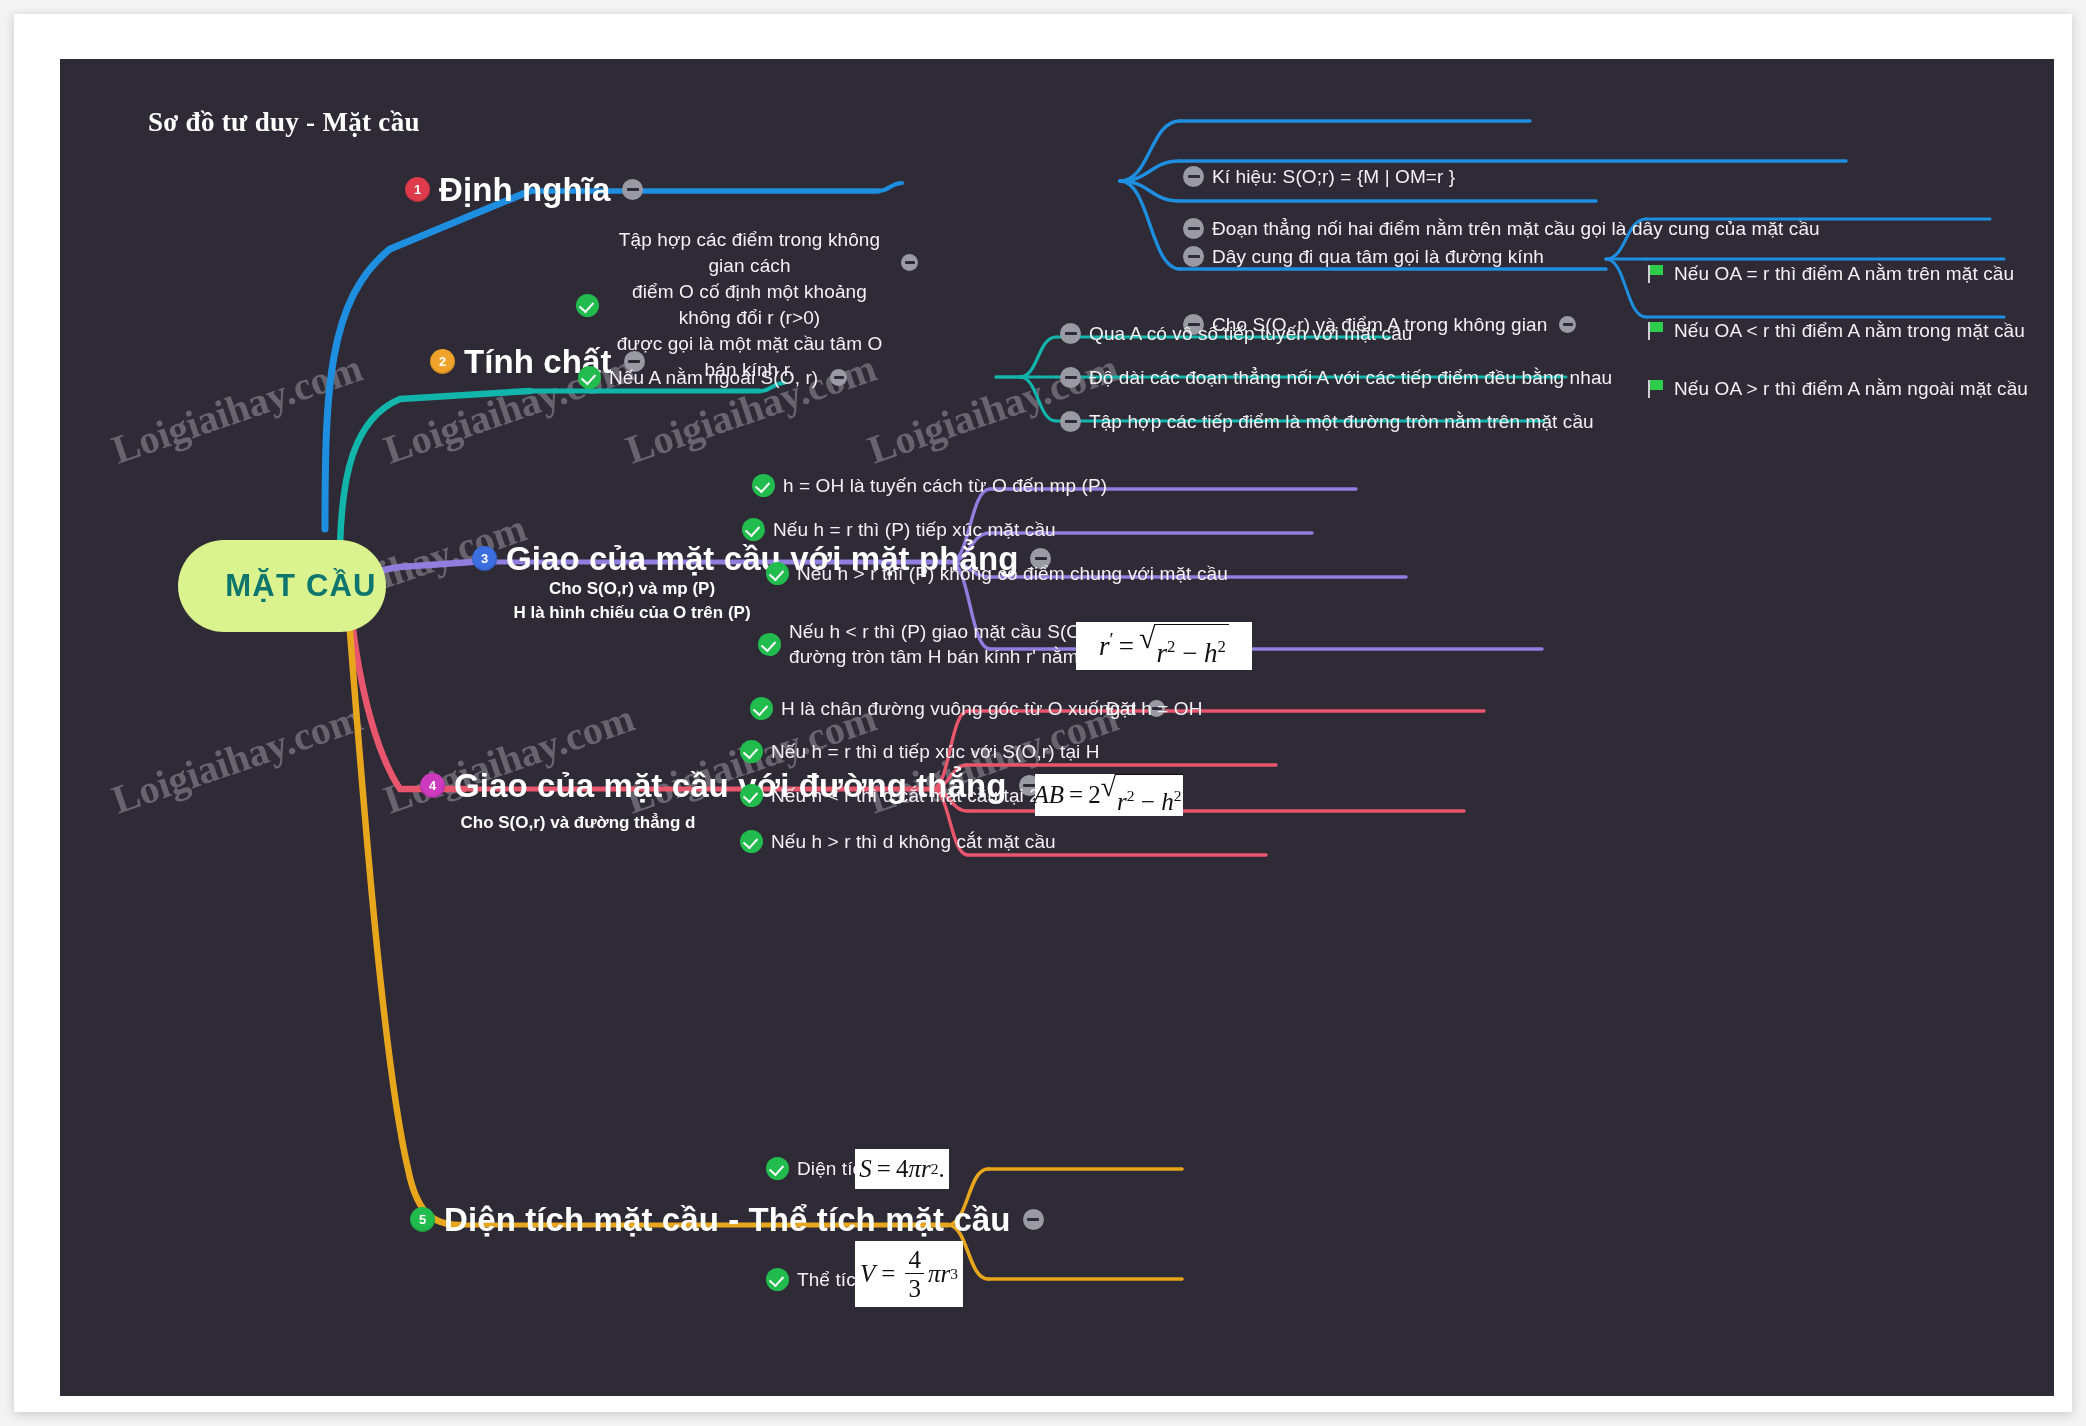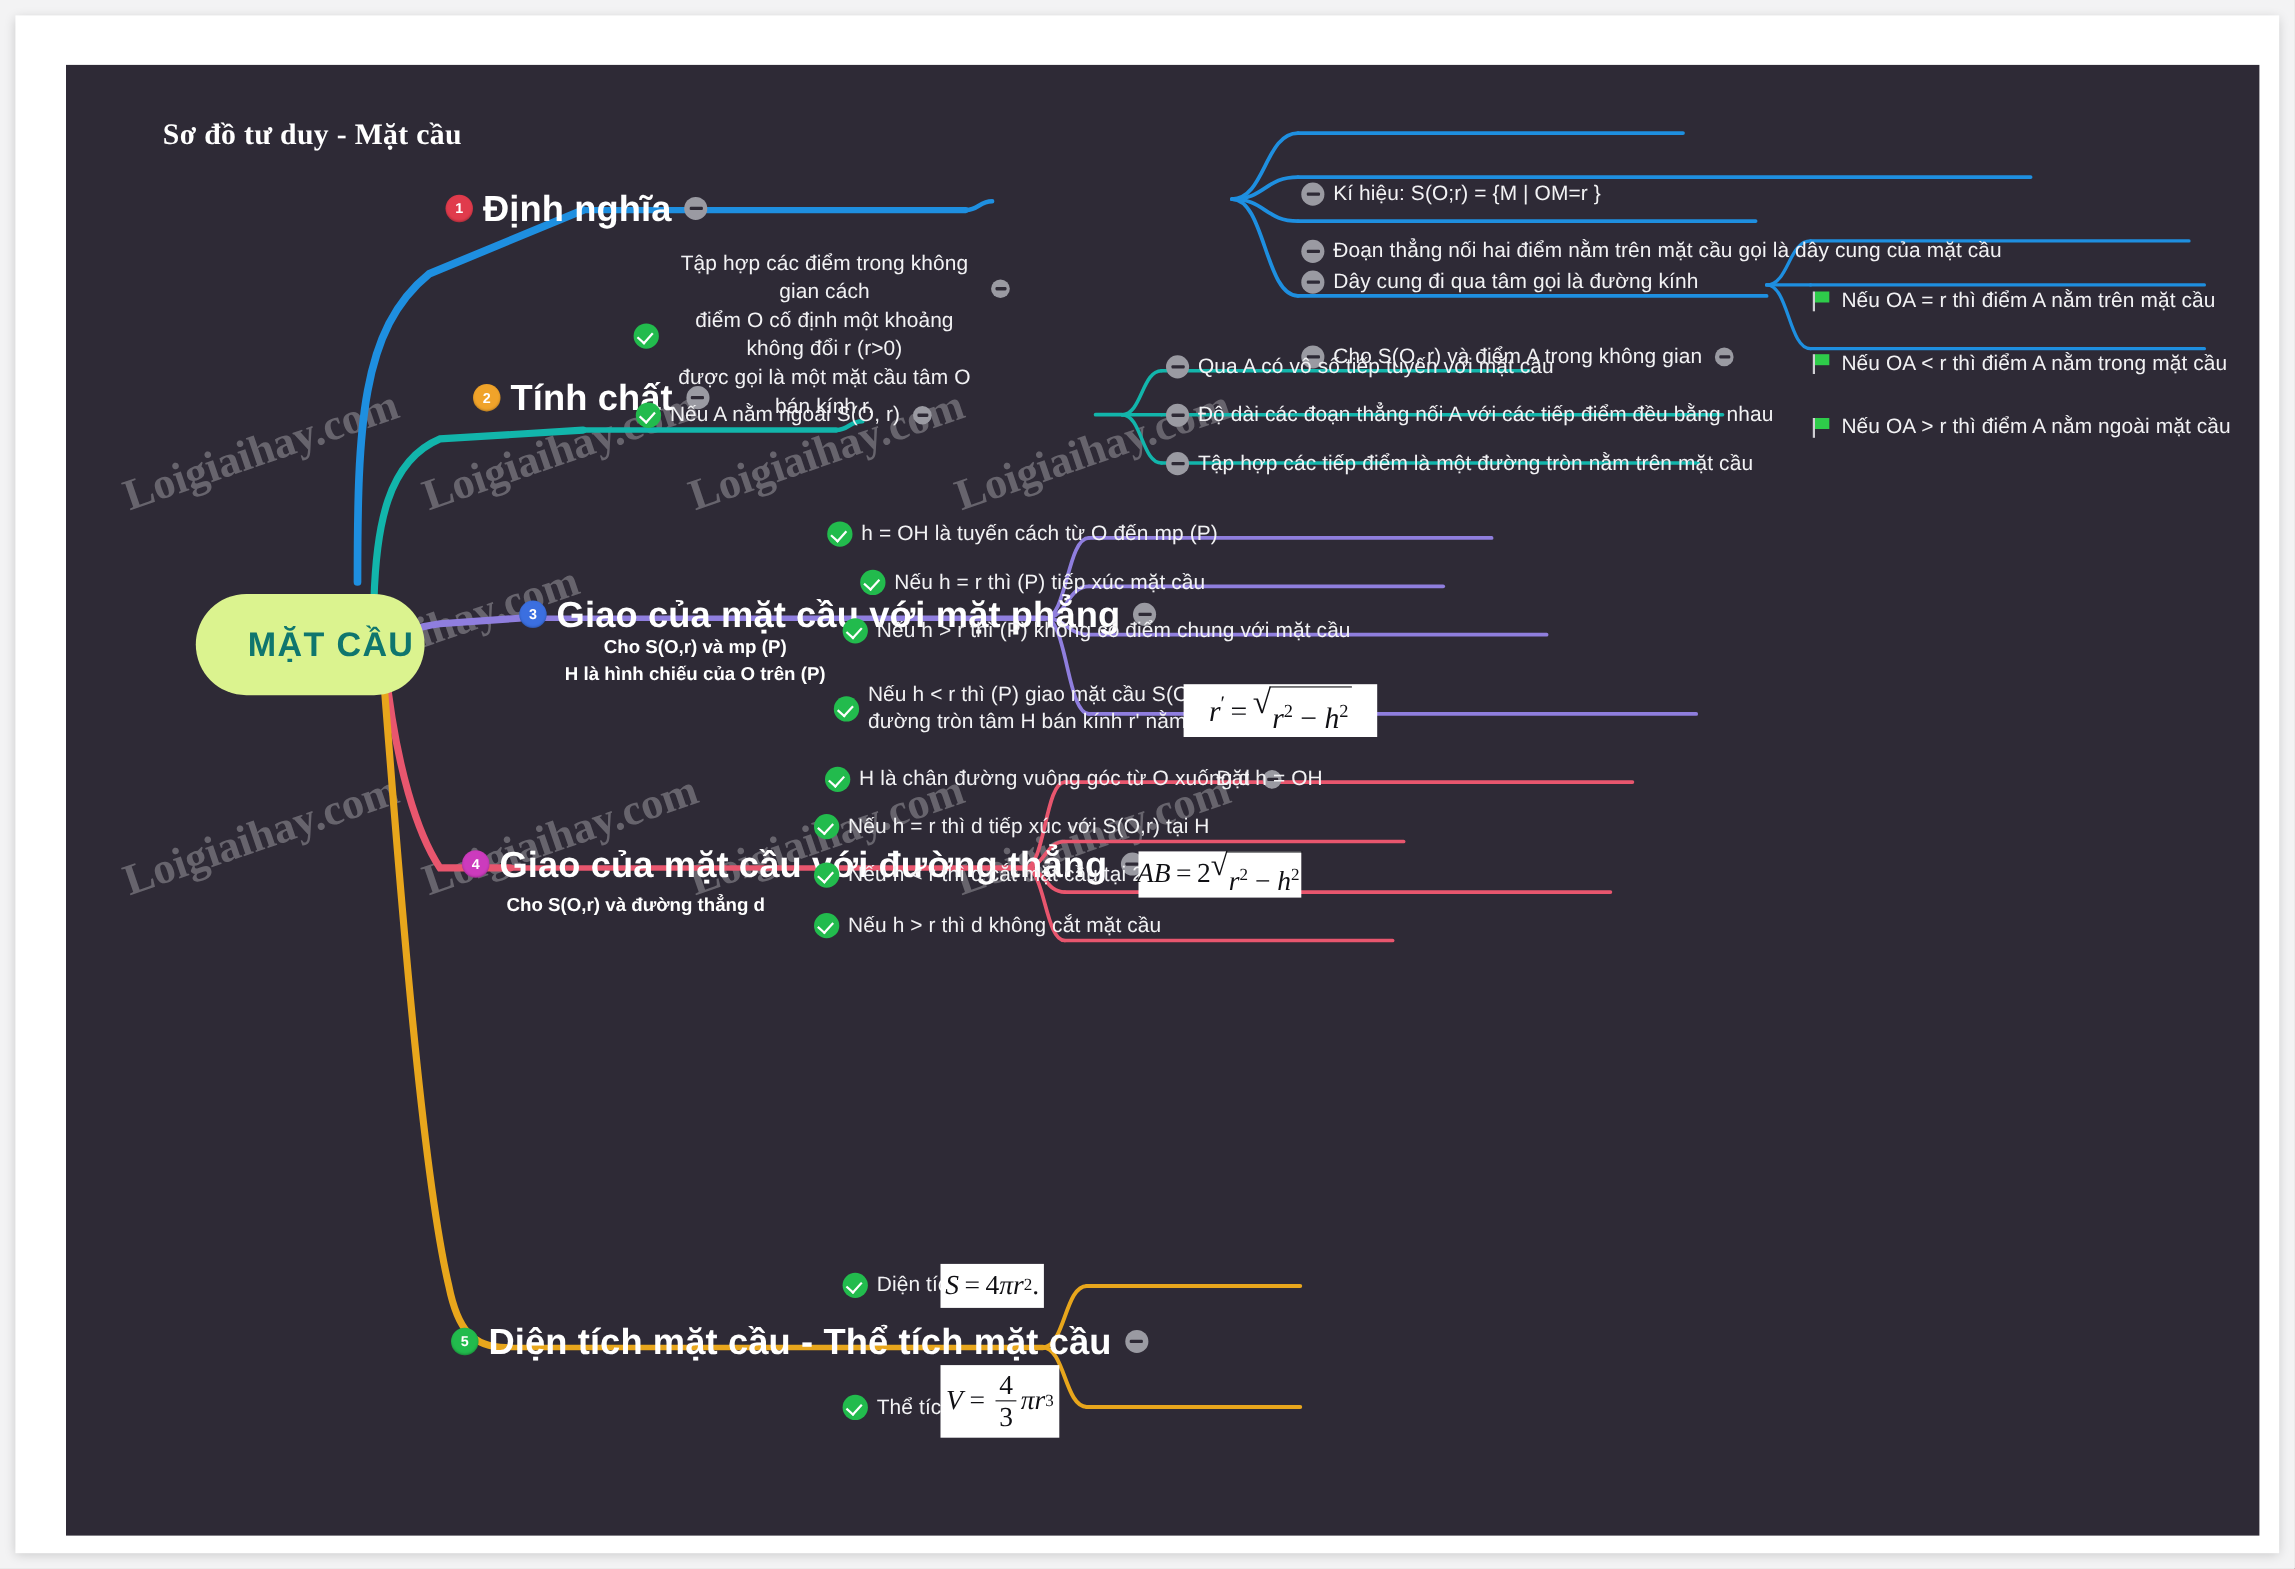--- a/index.html
+++ b/index.html
@@ -410,21 +410,21 @@
         <span class="node-text">Giao của mặt cầu với mặt phẳng</span>
         <span class="minus trail"></span>
       </div>
       <div class="caption" style="left:394px; top:518px; width:356px;">Cho S(O,r) và mp (P)
 H là hình chiếu của O trên (P)</div>
 
       <div class="node" style="left:692px; top:414px;">
         <span class="chk"></span>
         <span class="node-text">h = OH là tuyến cách từ O đến mp (P)</span>
       </div>
-      <div class="node" style="left:722px; top:458px;">
+      <div class="node" style="left:682px; top:458px;">
         <span class="chk"></span>
         <span class="node-text">Nếu h = r thì (P) tiếp xúc mặt cầu</span>
       </div>
       <div class="node" style="left:706px; top:502px;">
         <span class="chk"></span>
         <span class="node-text">Nếu h &gt; r thì (P) không có điểm chung với mặt cầu</span>
       </div>
       <div class="node" style="left:698px; top:560px;">
         <span class="chk"></span>
         <span class="node-text multiline" style="white-space:pre-line; line-height:25px;">Nếu h &lt; r thì (P) giao mặt cầu S(O,r)  theo một

